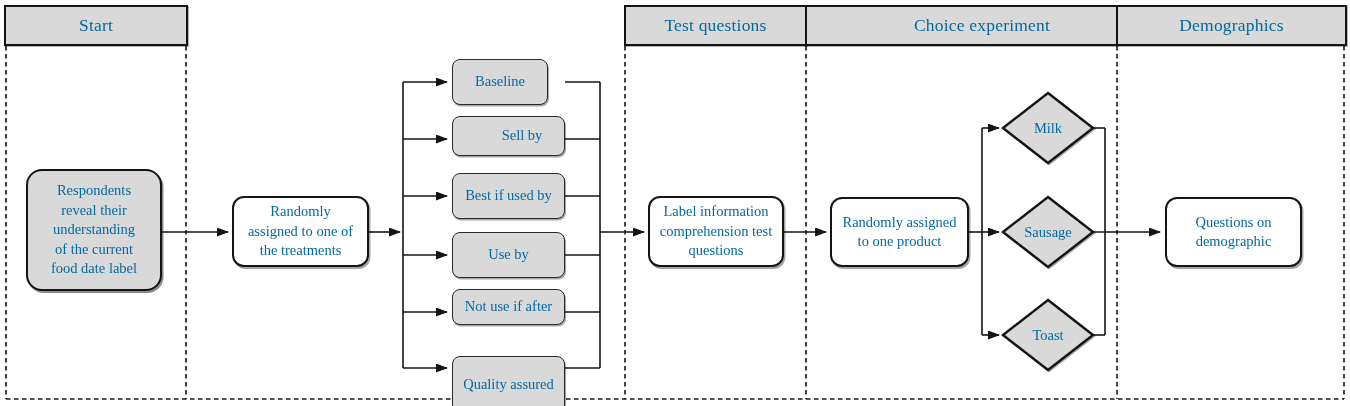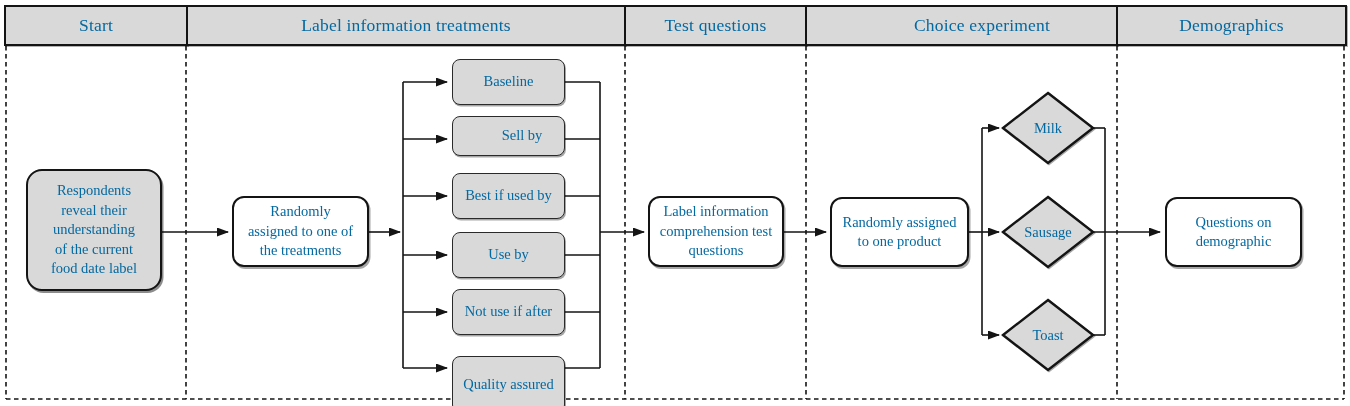--- a/index.html
+++ b/index.html
@@ -94,40 +94,39 @@
     </g>
 
     <g stroke="#141414" stroke-width="2.4" fill="#d9d9d9">
       <polygon class="diamond-shape" points="1048,93 1093,128 1048,163 1003,128"></polygon>
       <polygon class="diamond-shape" points="1048,197 1093,232 1048,267 1003,232"></polygon>
       <polygon class="diamond-shape" points="1048,300 1093,335 1048,370 1003,335"></polygon>
     </g>
   </svg>
 
   <div class="hdr" style="left:4px;width:184px;">Start</div>
-  <div class="hdr" style="left:186px;width:440px;">Label information treatments</div>
   <div class="hdr" style="left:624px;width:183px;">Test questions</div>
   <div class="hdr" style="left:805px;width:313px;padding-left:41px;">Choice experiment</div>
   <div class="hdr" style="left:1116px;width:231px;">Demographics</div>
 
   <div class="node gray-big" style="left:26px;top:169px;width:136px;height:122px;padding:4px 6px;">Respondents
 reveal their
 understanding
 of the current
 food date label</div>
 
   <div class="node white-node" style="left:232px;top:196px;width:137px;height:71px;padding:2px 4px;">Randomly
 assigned to one of
 the treatments</div>
 
-  <div class="node treat" style="left:452px;top:59px;width:113px;height:46px;">Baseline</div>
+  <div class="node treat" style="left:452px;top:59px;width:96px;height:46px;">Baseline</div>
   <div class="node treat" style="left:452px;top:116px;width:113px;height:40px;padding-left:27px;">Sell by</div>
   <div class="node treat" style="left:452px;top:173px;width:113px;height:46px;">Best if used by</div>
   <div class="node treat" style="left:452px;top:232px;width:113px;height:46px;">Use by</div>
-  <div class="node treat" style="left:452px;top:289px;width:113px;height:46px;">Not use if after</div>
+  <div class="node treat" style="left:452px;top:289px;width:113px;height:36px;">Not use if after</div>
   <div class="node treat" style="left:452px;top:356px;width:113px;height:57px;">Quality assured</div>
 
   <div class="node white-node" style="left:648px;top:196px;width:136px;height:71px;padding:2px 3px;">Label information
 comprehension test
 questions</div>
 
   <div class="node white-node" style="left:830px;top:197px;width:139px;height:70px;padding:2px 4px;">Randomly assigned
 to one product</div>
 
   <div class="diamond-label" style="left:1048px;top:128px;">Milk</div>

